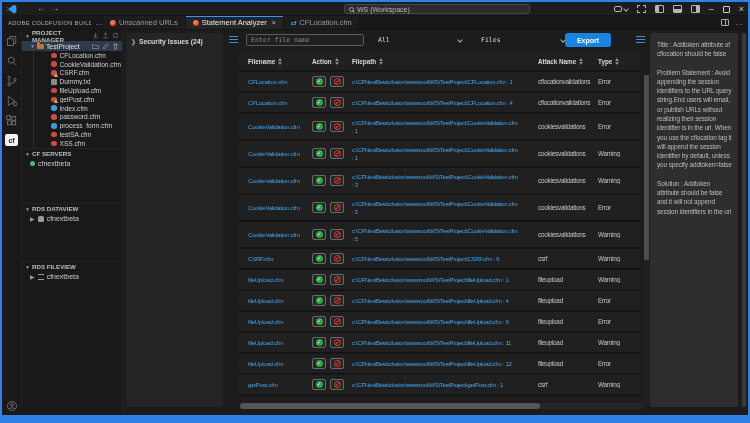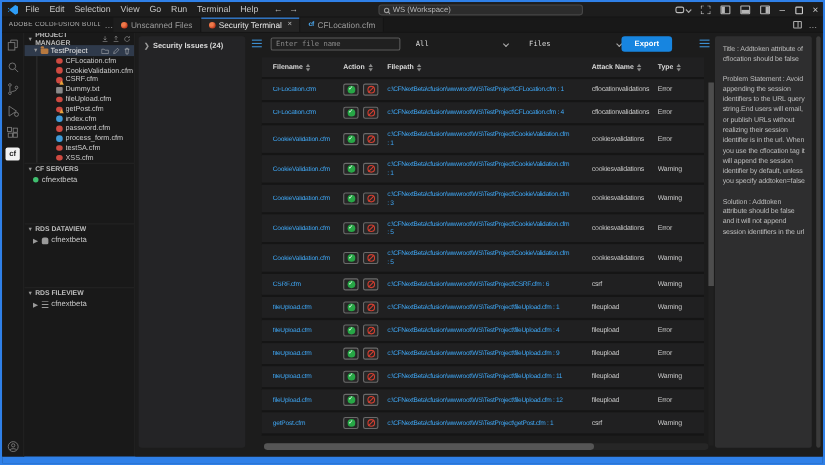--- a/index.html
+++ b/index.html
@@ -168,30 +168,20 @@
 </style>
 </head>
 <body>
 
 <div class="window">
 
   <div class="titlebar">
     <svg class="logo" viewBox="0 0 16 16">
       <polygon points="11,1 15,3 15,13 11,15 3,9 1,11 0,10 4,8 0,6 1,5 3,7 11,1" fill="#2e9df7"></polygon>
     </svg>
-    <div class="menus">
-      <span class="menu-item">File</span>
-      <span class="menu-item">Edit</span>
-      <span class="menu-item">Selection</span>
-      <span class="menu-item">View</span>
-      <span class="menu-item">Go</span>
-      <span class="menu-item">Run</span>
-      <span class="menu-item">Terminal</span>
-      <span class="menu-item">Help</span>
-    </div>
     <div class="navarrows">
       <span>←</span>
       <span>→</span>
     </div>
     <div class="searchbox">
       <span class="mag"></span>
       <span>WS (Workspace)</span>
     </div>
     <div class="tb-right">
       <span class="copilot">
@@ -208,25 +198,25 @@
     </div>
   </div>
 
   <div class="tabrow">
     <div class="panel-title">
       <span class="t">ADOBE COLDFUSION BUILDER</span>
       <span class="more">…</span>
     </div>
     <div class="tab">
       <span class="sa-dot"></span>
-      <span>Unscanned Files</span>
+      <span>Unscanned URLs</span>
     </div>
     <div class="tab active">
       <span class="sa-dot"></span>
-      <span>Security Terminal</span>
+      <span>Statement Analyzer</span>
       <span class="close">×</span>
     </div>
     <div class="tab">
       <span class="cf-blue">cf</span>
       <span>CFLocation.cfm</span>
     </div>
     <div class="tr-right">
       <span class="split"></span>
       <span class="dots">…</span>
     </div>

